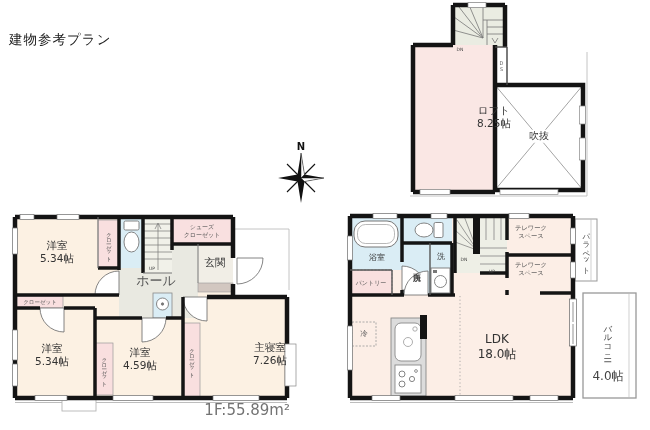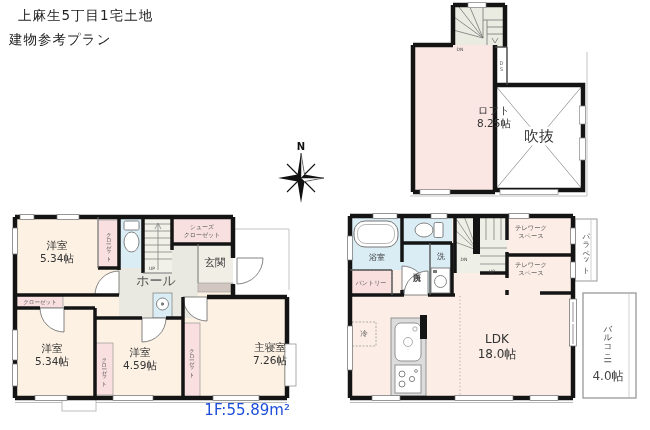--- a/index.html
+++ b/index.html
@@ -2,21 +2,21 @@
 <html><head>
 <meta charset="utf-8">
 <style>
   html,body{margin:0;padding:0;}
   body{font-family:"DejaVu Sans",sans-serif;}
   #canvas{position:relative;width:650px;height:430px;background:#ffffff;overflow:hidden;}
   .lbl{position:absolute;transform:translate(-50%,-50%);text-align:center;color:#333;
        white-space:nowrap;line-height:1.25;font-family:"DejaVu Sans",sans-serif;}
   .vlbl{position:absolute;transform:translate(-50%,-50%);writing-mode:vertical-rl;
         text-orientation:upright;color:#555;letter-spacing:0;line-height:1;}
-  .area{font-size:15px;color:#1d4ed8;}
+  .area{font-size:15px;color:#737373;}
   .title-line{position:absolute;font-size:13.5px;color:#222;letter-spacing:1px;}
   .fill-div{position:absolute;}
   svg{position:absolute;left:0;top:0;}
   .wbg{background:#fff;padding:0 2px;}
 </style>
 </head>
 <body>
 
 <div id="canvas">
 
@@ -288,29 +288,28 @@
 
     <g>
       <line x1="287" y1="164" x2="315" y2="192" stroke="#111" stroke-width="1.1"></line>
       <line x1="315" y1="164" x2="287" y2="192" stroke="#111" stroke-width="1.1"></line>
       <polygon points="301,153 304.5,174.5 324,178 304.5,181.5 301,203 297.5,181.5 278,178 297.5,174.5" fill="#111"></polygon>
       <polygon points="301,153 304.5,174.5 301,178" fill="#fff" stroke="#111" stroke-width="0.5"></polygon>
       <polygon points="324,178 304.5,181.5 301,178" fill="#fff" stroke="#111" stroke-width="0.5"></polygon>
     </g>
   </svg>
 
-  <div class="title-line" style="left:18px;top:7px;">上麻生5丁目1宅土地</div>
   <div class="title-line" style="left:9px;top:31px;">建物参考プラン</div>
   <div class="lbl" style="left:301px;top:147px;font-size:10px;color:#111;font-weight:bold;">N</div>
 
   <div class="lbl" style="left:474px;top:117px;font-size:10.5px;margin-left:20px;">
     <span style="display:block">ロフト</span>
     <span style="display:block">8.25帖</span>
   </div>
-  <div class="lbl wbg" style="left:539px;top:136px;font-size:15px;">吹抜</div>
+  <div class="lbl wbg" style="left:539px;top:136px;font-size:10px;">吹抜</div>
   <div class="vlbl" style="left:501px;top:66px;font-size:5px;color:#666;">DS</div>
   <div class="lbl" style="left:460px;top:50px;font-size:4.5px;color:#444;">DN</div>
 
   <div class="lbl" style="left:57px;top:252px;font-size:10.5px;">
     <span style="display:block">洋室</span>
     <span style="display:block">5.34帖</span>
   </div>
   <div class="vlbl" style="left:108.5px;top:244px;font-size:5.5px;">クローゼット</div>
   <div class="lbl" style="left:202px;top:230px;font-size:6px;color:#555;">
     <span style="display:block">シューズ</span>

